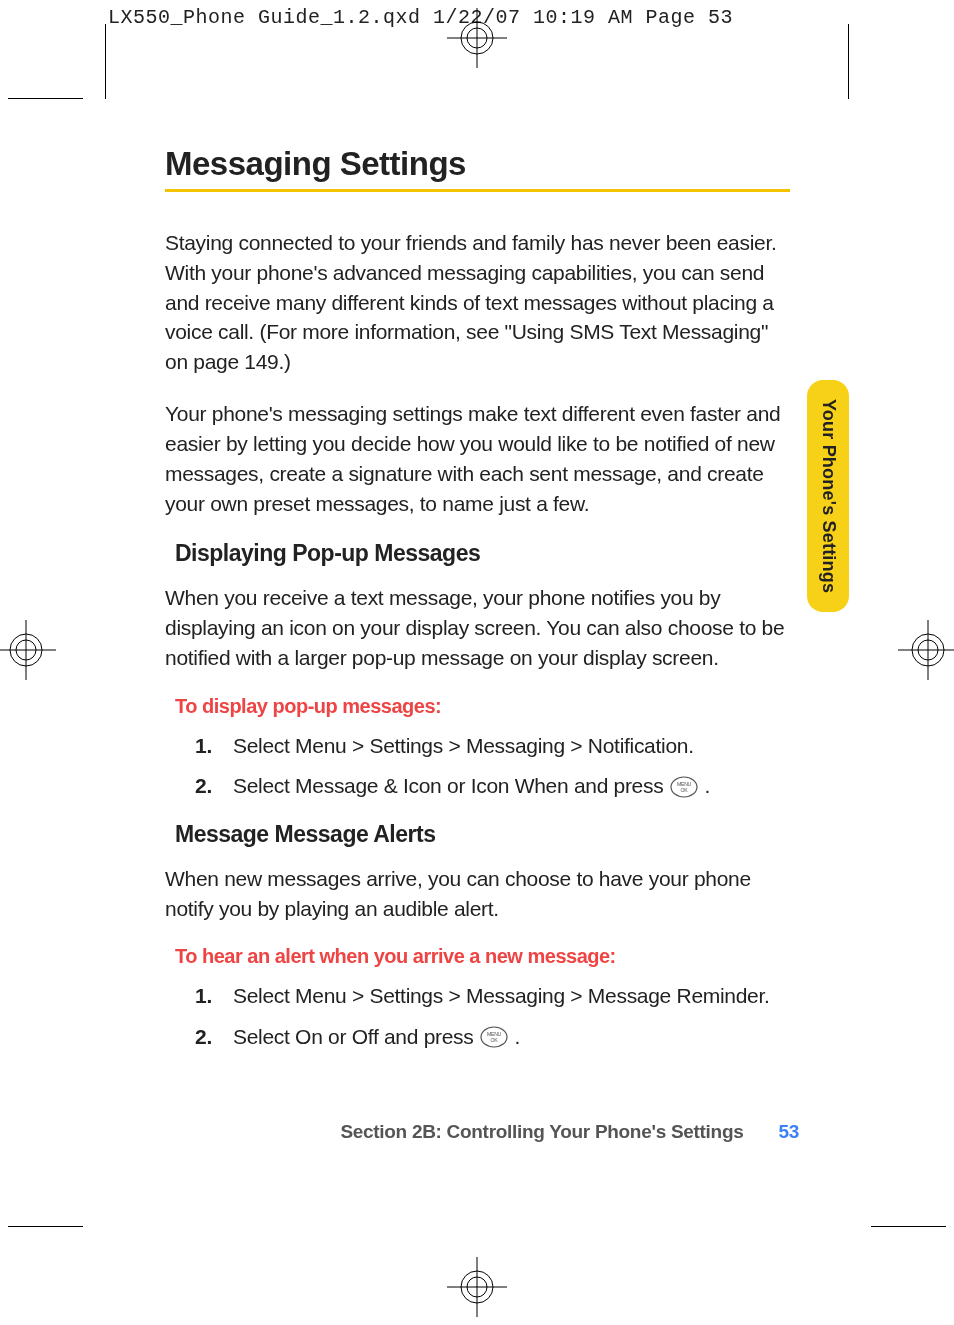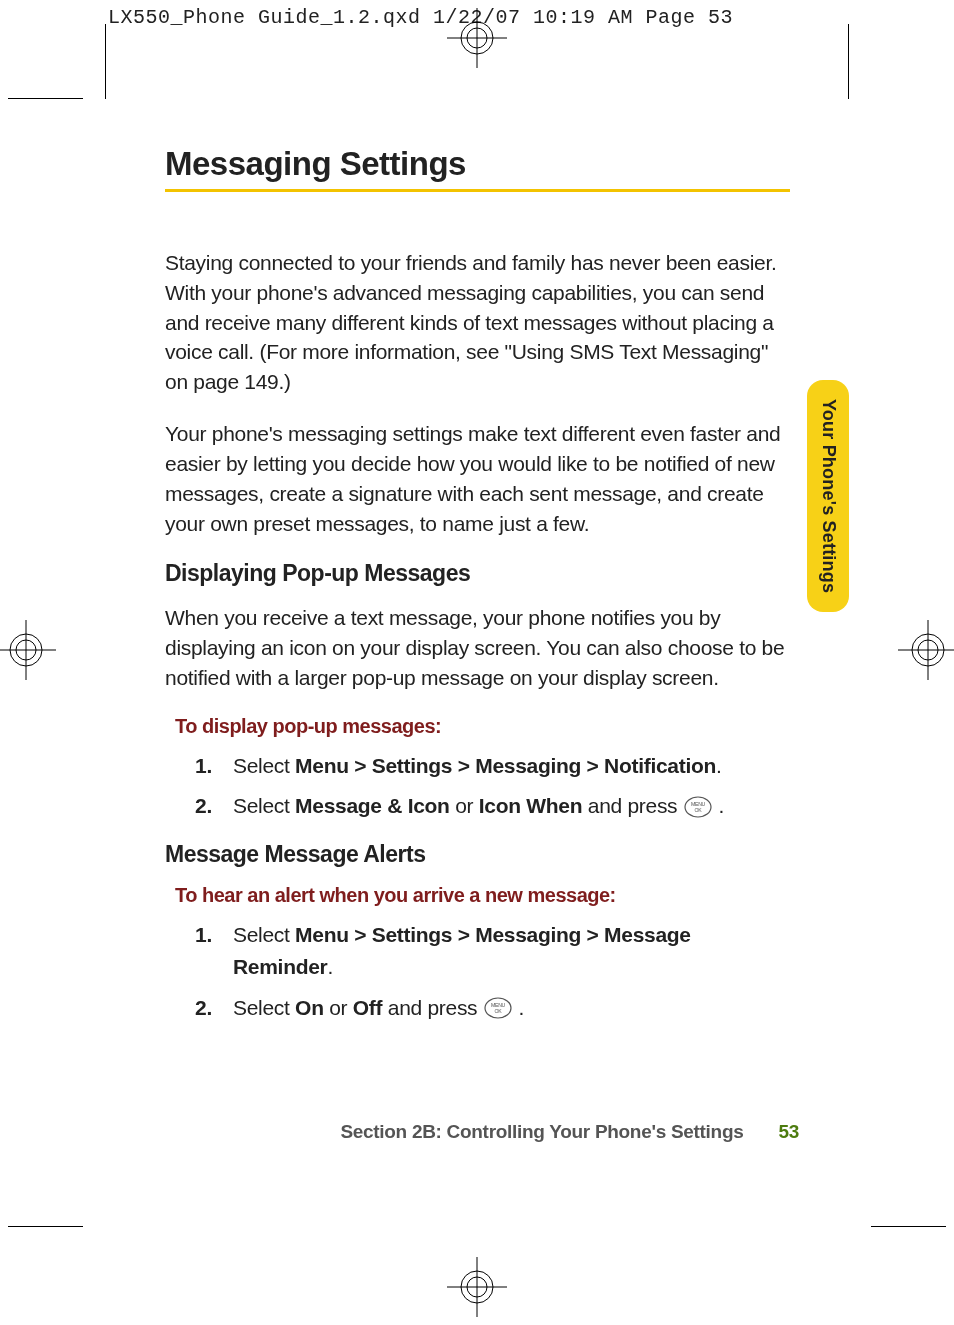--- a/index.html
+++ b/index.html
@@ -39,45 +39,46 @@
       width: 625px;
     }
 
     h1.section-title {
       font-family: 'Trebuchet MS', 'Segoe UI', Arial, sans-serif;
       font-weight: bold;
       font-size: 33px;
       color: #222;
       padding-bottom: 6px;
       border-bottom: 3px solid #f3c300;
-      margin-bottom: 56px;
+      margin-bottom: 36px;
       letter-spacing: -0.5px;
     }
 
     .body-text {
       font-family: 'Trebuchet MS', 'Segoe UI', Arial, sans-serif;
       font-size: 21px;
       line-height: 1.42;
       margin-bottom: 22px;
       letter-spacing: -0.3px;
     }
 
     h2.subhead {
       font-family: 'Trebuchet MS', 'Segoe UI', Arial, sans-serif;
       font-weight: bold;
       font-size: 23px;
+      margin-left: 10px;
       margin-top: 12px;
       margin-bottom: 16px;
       letter-spacing: -0.5px;
     }
 
     .instruction-label {
       font-family: 'Trebuchet MS', 'Segoe UI', Arial, sans-serif;
       font-weight: bold;
-      color: #7f1d1d;
+      color: #ef4444;
       font-size: 20px;
       margin-left: 10px;
       margin-bottom: 12px;
       letter-spacing: -0.5px;
     }
 
     ol.steps {
       list-style: none;
       margin-left: 30px;
       margin-bottom: 18px;
@@ -90,21 +91,21 @@
       display: flex;
       align-items: baseline;
       letter-spacing: -0.3px;
     }
     ol.steps li .num {
       font-weight: bold;
       width: 38px;
       flex-shrink: 0;
     }
     ol.steps li .step-body { flex: 1; }
-    ol.steps li b { font-weight: bold; }
+    ol.steps li b { font-weight: normal; }
 
     .menu-ok-icon {
       display: inline-block;
       vertical-align: middle;
       width: 30px;
       height: 24px;
       position: relative;
       top: -1px;
     }
     .menu-ok-icon svg { width: 100%; height: 100%; }
@@ -133,21 +134,21 @@
     .footer {
       position: absolute;
       bottom: 182px;
       right: 155px;
       font-family: 'Trebuchet MS', 'Segoe UI', Arial, sans-serif;
       font-size: 19px;
       font-weight: bold;
       color: #555;
       letter-spacing: -0.3px;
     }
-    .footer .pgnum { margin-left: 30px; color: #4d7c0f; }
+    .footer .pgnum { margin-left: 30px; color: #3b82f6; }
   </style>
 </head>
 <body>
 
 <div class="header-slug">LX550_Phone Guide_1.2.qxd  1/22/07  10:19 AM  Page 53</div>
 
 <div class="crop-mark-tl-v"></div>
 <div class="crop-mark-tl-h"></div>
 <div class="crop-mark-tr-v"></div>
 <div class="crop-mark-bl-h"></div>
@@ -217,20 +218,21 @@
               <ellipse cx="15" cy="12" rx="13" ry="10" fill="none" stroke="#555" stroke-width="1.2"></ellipse>
               <text x="15" y="11" font-size="5.2" text-anchor="middle" font-family="Arial" fill="#555">MENU</text>
               <text x="15" y="17" font-size="5.2" text-anchor="middle" font-family="Arial" fill="#555">OK</text>
             </svg>
         </span><span> .</span>
       </span>
     </li>
   </ol>
 
   <h2 class="subhead">Message Message Alerts</h2>
+  <p class="body-text">When new messages arrive, you can choose to have your phone notify you by playing an audible alert.</p>
   <p class="instruction-label">To hear an alert when you arrive a new message:</p>
 
   <ol class="steps">
     <li>
       <span class="num">1.</span>
       <span class="step-body">
         <span>Select </span><b>Menu &gt; Settings &gt; Messaging &gt; Message Reminder</b><span>.</span>
       </span>
     </li>
     <li>

